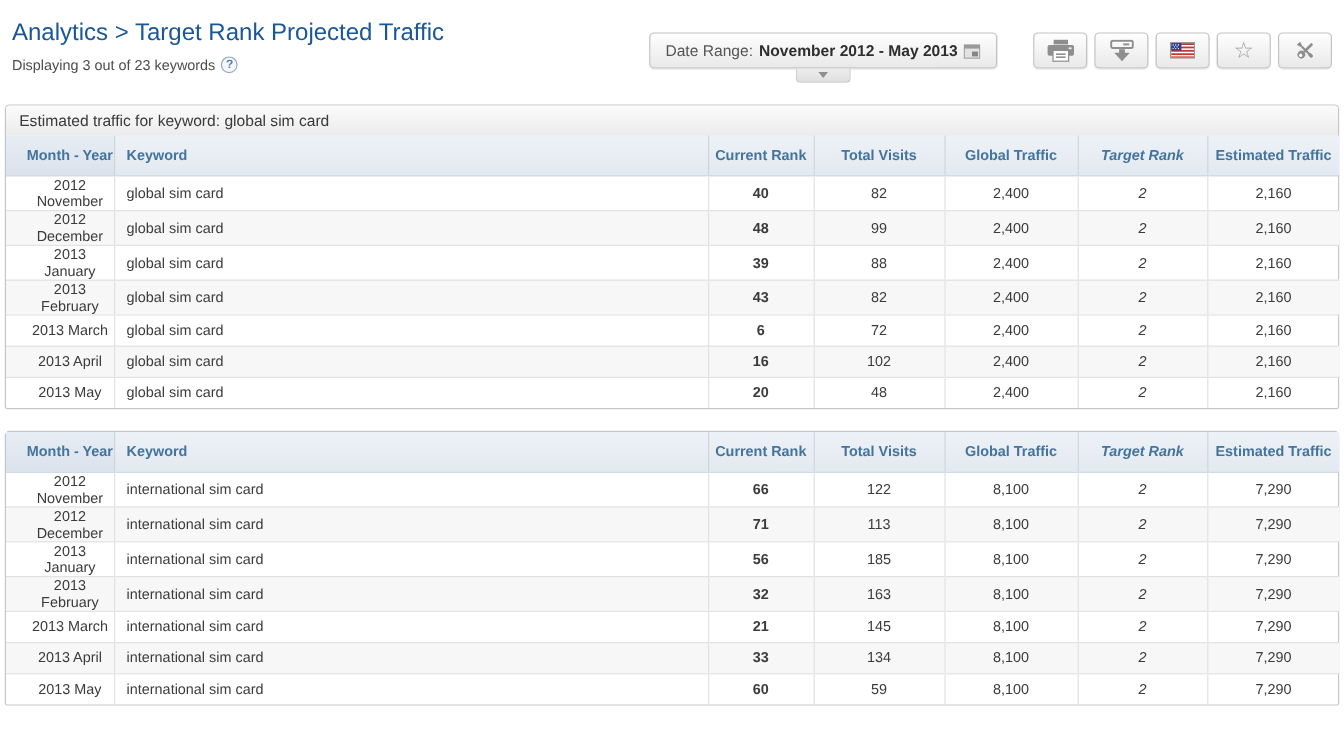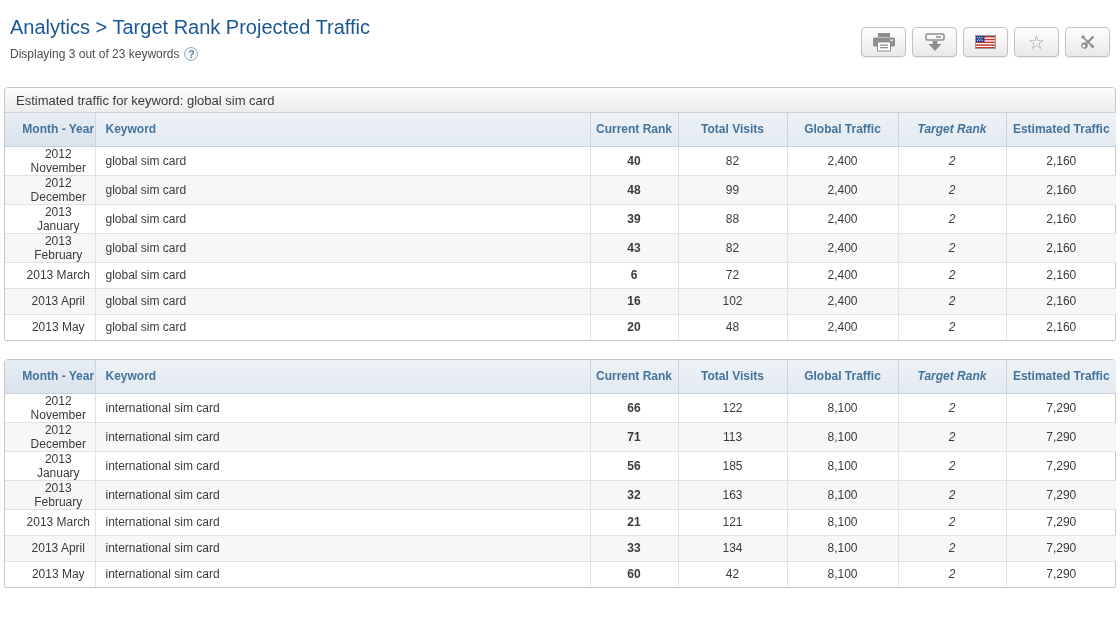--- a/index.html
+++ b/index.html
@@ -80,20 +80,34 @@
     <span>&gt;</span>
     <span>Target Rank Projected Traffic</span>
   </div>
   <div class="subtitle-line">
     <span>Displaying 3 out of 23 keywords</span>
     <span class="help-bubble">?</span>
   </div>
 </div>
 
 <div class="toolbar">
+  <div class="date-wrap">
+    <div class="btn date-btn">
+      <span>Date Range:</span>
+      <span class="date-val">November 2012 - May 2013</span>
+      <svg width="14" height="13" viewBox="0 0 14 13">
+        <rect x="0.5" y="1.5" width="13" height="11" fill="#e3e3e3" stroke="#9a9a9a"></rect>
+        <rect x="0.5" y="1.5" width="13" height="3" fill="#9a9a9a"></rect>
+        <rect x="7" y="7" width="5" height="4" fill="#858585"></rect>
+      </svg>
+    </div>
+    <div class="date-tab">
+      <span class="chev-down"></span>
+    </div>
+  </div>
 
   <div class="btn tool-btn">
     <svg width="24" height="19" viewBox="0 0 24 19">
       <rect x="6" y="0" width="12" height="4" fill="#8e8e8e"></rect>
       <rect x="1" y="4.5" width="22" height="9" rx="1.5" fill="#8e8e8e"></rect>
       <rect x="18.5" y="6.5" width="2.5" height="1.5" fill="#f0f0f0"></rect>
       <rect x="5.5" y="9" width="13" height="9" fill="#fff" stroke="#8e8e8e"></rect>
       <rect x="8" y="11.5" width="8" height="1.3" fill="#8e8e8e"></rect>
       <rect x="8" y="14" width="8" height="1.3" fill="#8e8e8e"></rect>
     </svg>
@@ -283,38 +297,38 @@
           <td class="c2">32</td>
           <td class="c3">163</td>
           <td class="c4">8,100</td>
           <td class="c5">2</td>
           <td class="c6">7,290</td>
         </tr>
         <tr>
           <td class="c0">2013 March</td>
           <td class="c1">international sim card</td>
           <td class="c2">21</td>
-          <td class="c3">121</td>
+          <td class="c3">145</td>
           <td class="c4">8,100</td>
           <td class="c5">2</td>
           <td class="c6">7,290</td>
         </tr>
         <tr>
           <td class="c0">2013 April</td>
           <td class="c1">international sim card</td>
           <td class="c2">33</td>
           <td class="c3">134</td>
           <td class="c4">8,100</td>
           <td class="c5">2</td>
           <td class="c6">7,290</td>
         </tr>
         <tr>
           <td class="c0">2013 May</td>
           <td class="c1">international sim card</td>
           <td class="c2">60</td>
-          <td class="c3">42</td>
+          <td class="c3">59</td>
           <td class="c4">8,100</td>
           <td class="c5">2</td>
           <td class="c6">7,290</td>
         </tr>
       </tbody>
   </table>
 </div>
 
 </body></html>

